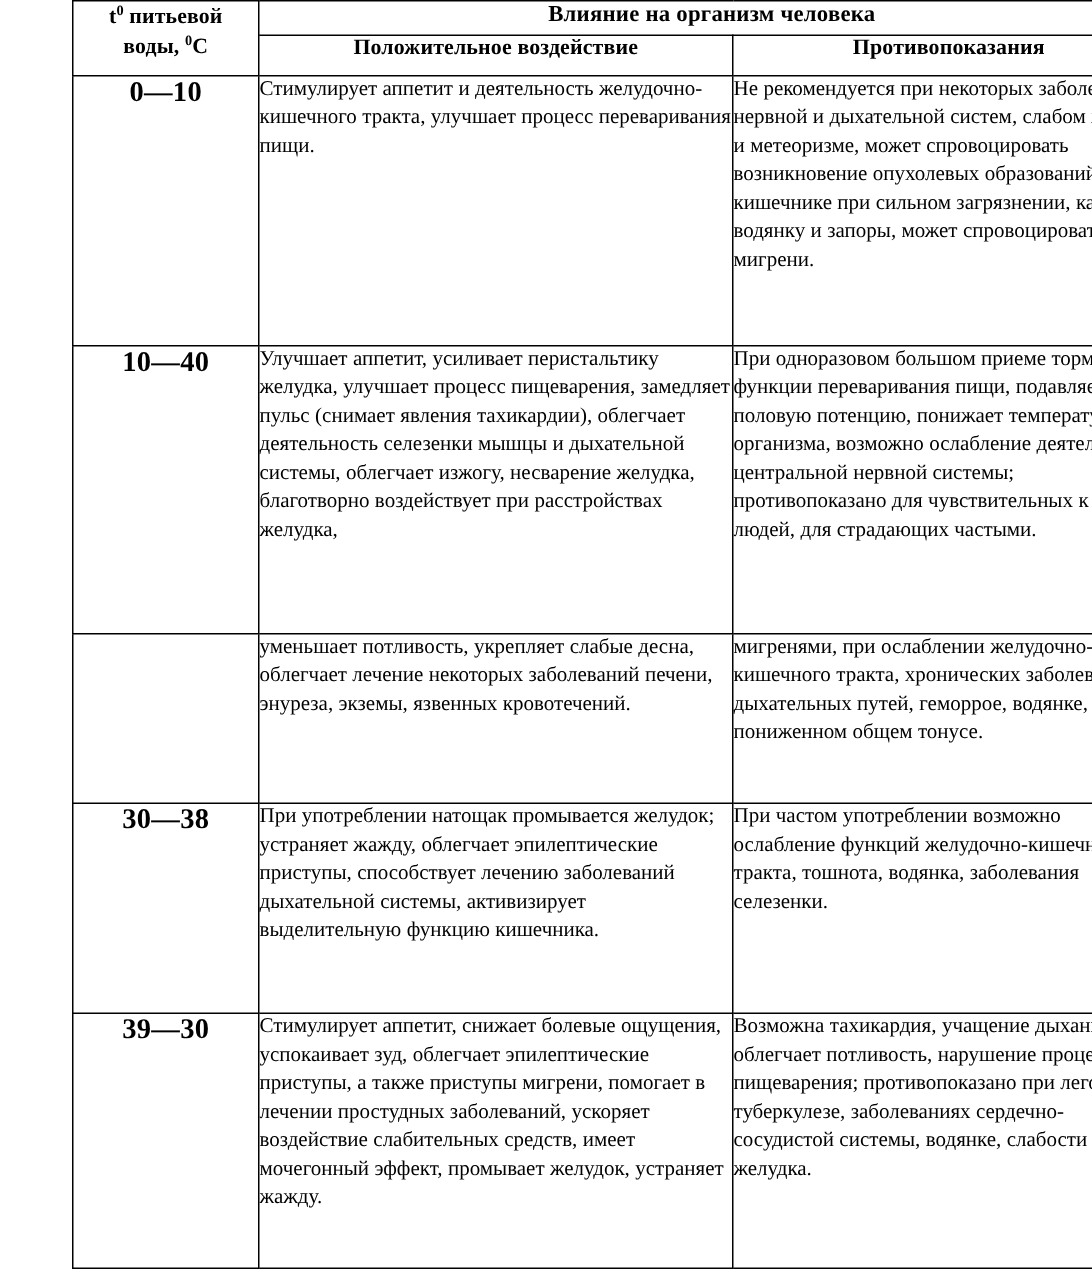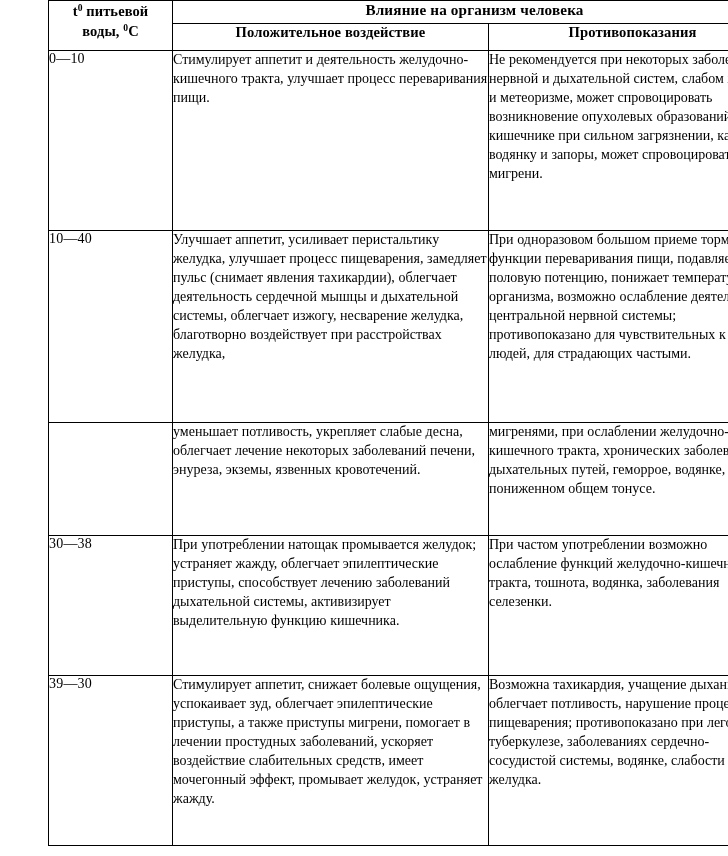--- a/index.html
+++ b/index.html
@@ -78,26 +78,27 @@
     vertical-align: middle;
     font-weight: bold;
     font-size: 14.6px;
     height: 26px;
     padding: 3px 4px 4px 4px;
     letter-spacing: 0.1px;
   }
 
   
   td.temp-cell {
-    text-align: left;
+    text-align: center;
     vertical-align: top;
-    font-size: 14px;
+    font-size: 19px;
     padding: 7px 4px 4px 4px;
     white-space: nowrap;
     letter-spacing: 0.2px;
+    font-weight: bold;
   }
 
   td.text-cell {
     font-size: 14px;
     line-height: 1.355;
     padding: 6px 7px 5px 9px;
     text-align: left;
     hyphens: manual;
     word-spacing: 0.1px;
   }
@@ -148,21 +149,21 @@
           <p>Стимулирует аппетит и деятельность желудочно-кишечного тракта, улучшает процесс переваривания пищи.</p>
         </td>
         <td class="text-cell">
           <p>Не рекомендуется при некоторых заболеваниях нервной и дыхательной систем, слабом желудке и метеоризме, может спровоцировать возникновение опухолевых образований в кишечнике при сильном загрязнении, катары, водянку и запоры, может спровоцировать мигрени.</p>
         </td>
       </tr>
 
       <tr class="r2">
         <td class="temp-cell">10—40</td>
         <td class="text-cell">
-          <p>Улучшает аппетит, усиливает перистальтику желудка, улучшает процесс пищеварения, замедляет пульс (снимает явления тахикардии), облегчает деятельность сердечной мышцы и дыхательной системы, облегчает изжогу, несварение желудка, благотворно воздействует при расстройствах желудка,</p>
+          <p>Улучшает аппетит, усиливает перистальтику желудка, улучшает процесс пищеварения, замедляет пульс (снимает явления тахикардии), облегчает деятельность селезенки мышцы и дыхательной системы, облегчает изжогу, несварение желудка, благотворно воздействует при расстройствах желудка,</p>
         </td>
         <td class="text-cell">
           <p>При одноразовом большом приеме тормозит функции переваривания пищи, подавляет половую потенцию, понижает температуру организма, возможно ослабление деятельности центральной нервной системы; противопоказано для чувствительных к холоду людей, для страдающих частыми.</p>
         </td>
       </tr>
 
       <tr class="r3">
         <td class="temp-cell"></td>
         <td class="text-cell">
           <p>уменьшает потливость, укрепляет слабые десна, облегчает лечение некоторых заболеваний печени, энуреза, экземы, язвенных кровотечений.</p>

